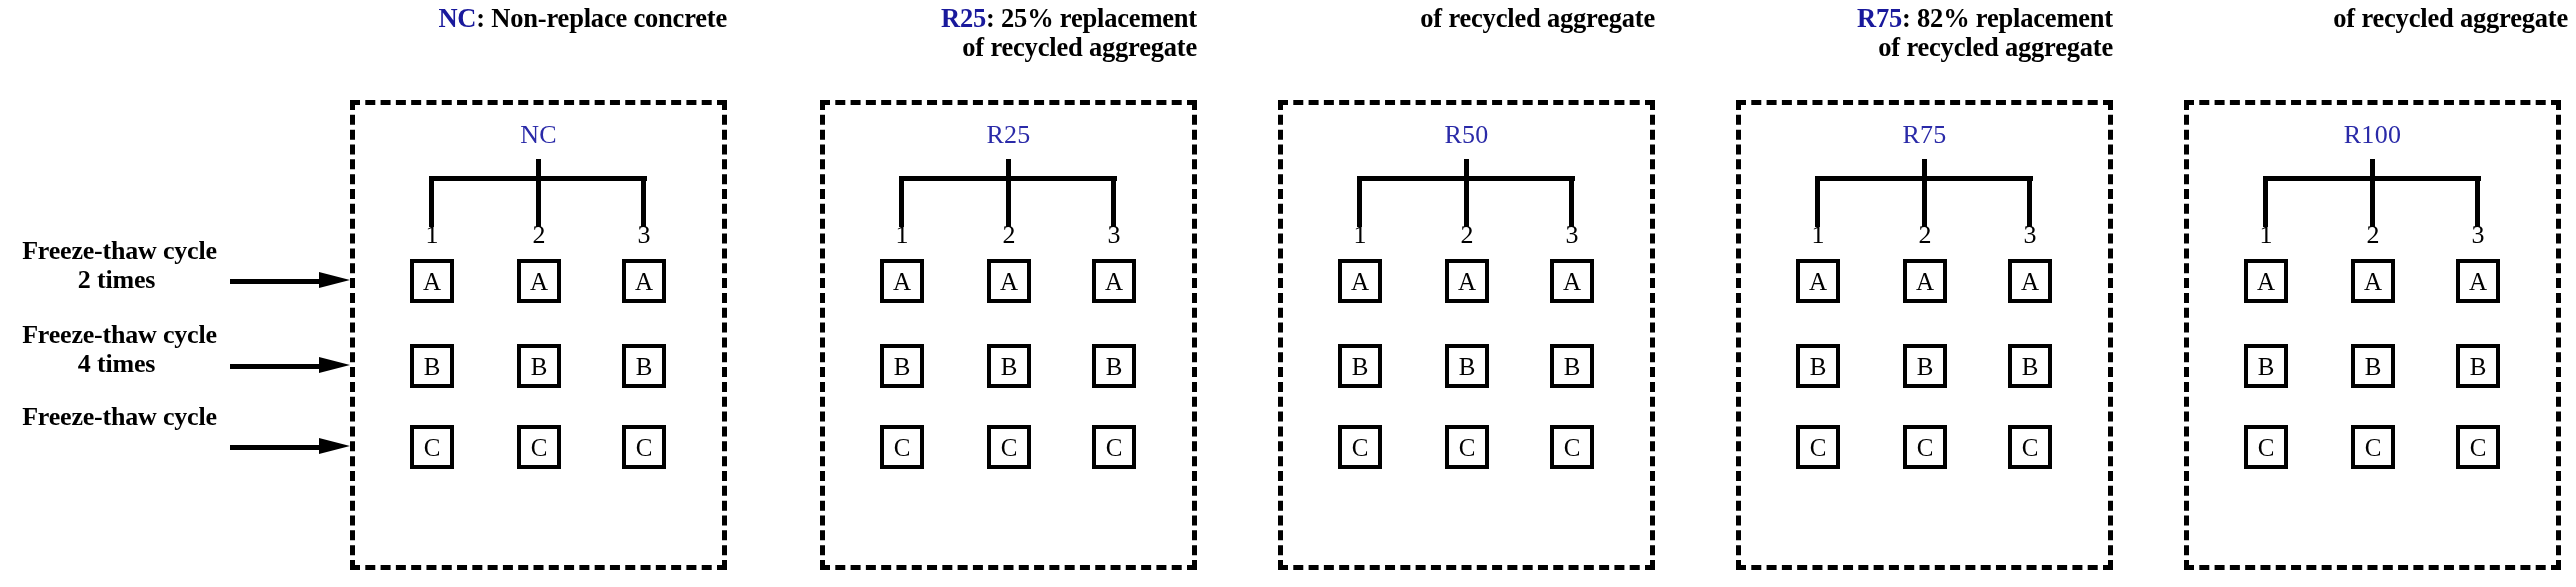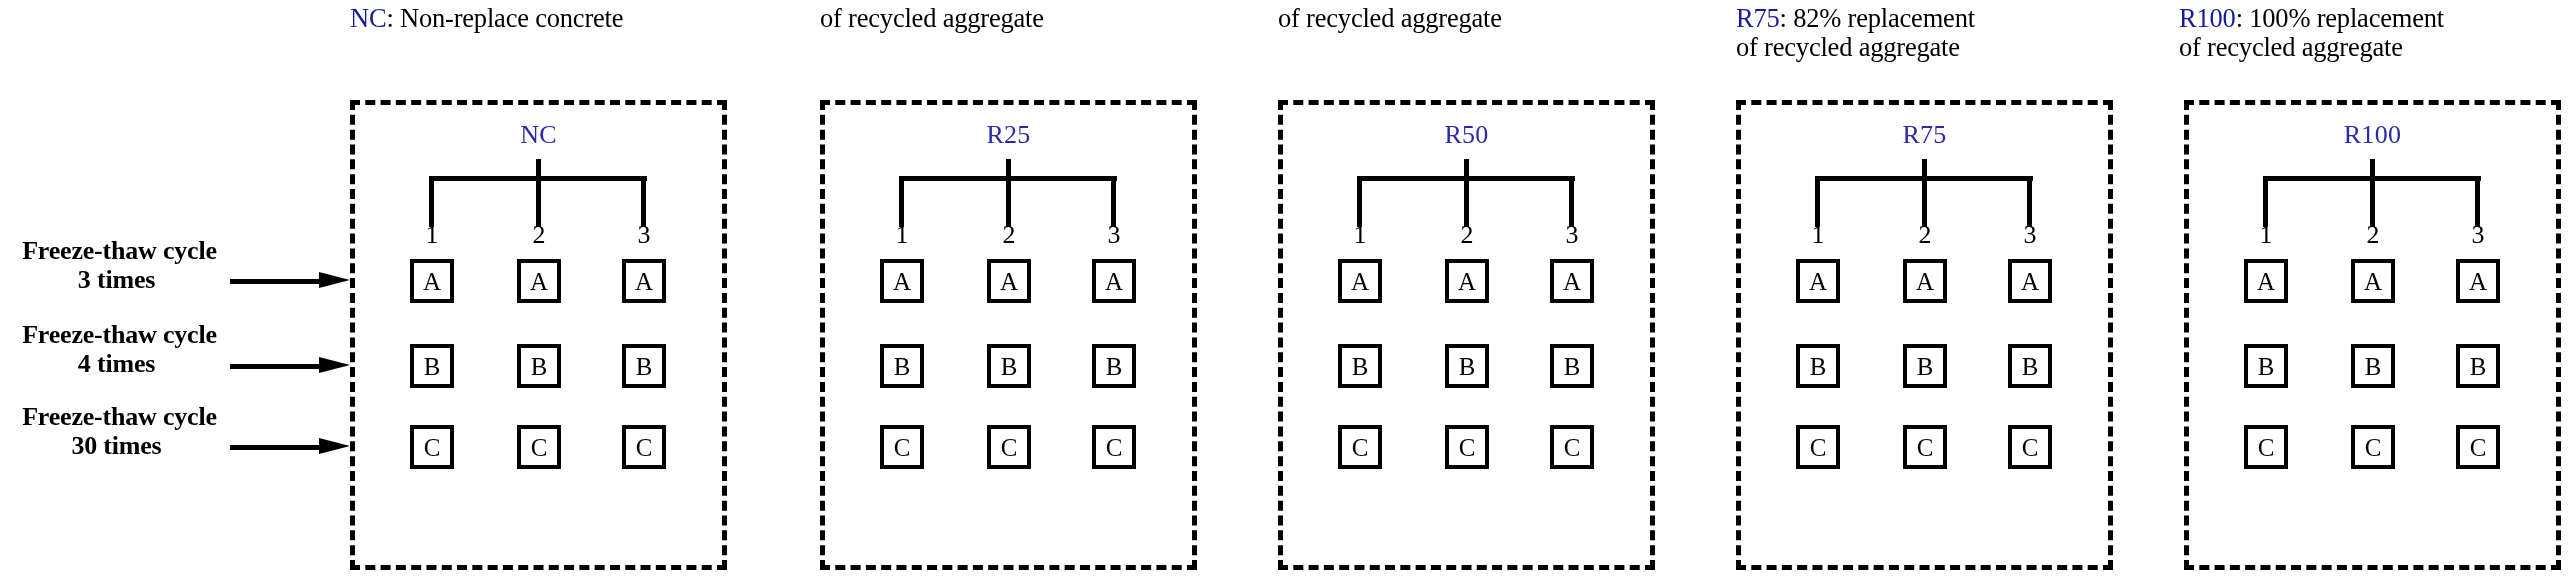--- a/index.html
+++ b/index.html
@@ -45,22 +45,22 @@
     position:absolute;
     top:100px;
     height:470px;
     border:5.3px dashed #000;
     box-sizing:border-box;
   }
 
   .group-header{
     position:absolute;
     top:3.5px;
-    text-align:left;
-    font-weight:normal;
+    text-align:right;
+    font-weight:bold;
     font-size:26.5px;
     line-height:1.12;
     letter-spacing:-0.2px;
     color:#000;
   }
   .group-header .code{color:#19199c;}
 
   .group-title{
     position:absolute;
     top:15.3px;left:0;right:0;
@@ -103,65 +103,64 @@
 </style>
 </head>
 <body>
 
 <div id="diagram">
 
   <div class="row-label-col">
 
     <div class="row-label" style="top:236px;">
       <span class="l1">Freeze-thaw cycle</span>
-      <span class="l2">3 times</span>
+      <span class="l2">2 times</span>
     </div>
     <div class="arrow" style="left:230px;top:272px;">
       <div class="shaft"></div>
       <div class="head"></div>
     </div>
 
     <div class="row-label" style="top:320px;">
       <span class="l1">Freeze-thaw cycle</span>
       <span class="l2">4 times</span>
     </div>
     <div class="arrow" style="left:230px;top:357px;">
       <div class="shaft"></div>
       <div class="head"></div>
     </div>
 
     <div class="row-label" style="top:402px;">
       <span class="l1">Freeze-thaw cycle</span>
-      <span class="l2">30 times</span>
     </div>
     <div class="arrow" style="left:230px;top:438px;">
       <div class="shaft"></div>
       <div class="head"></div>
     </div>
   </div>
 
   <div class="group-header" style="left:350px;width:377px;">
     <div><span class="code">NC</span><span>: Non-replace concrete</span></div>
   </div>
 
   <div class="group-header" style="left:820px;width:377px;">
+    <div><span class="code">R25</span><span>: 25% replacement</span></div>
     <div>of recycled aggregate</div>
   </div>
 
   <div class="group-header" style="left:1278px;width:377px;">
     <div>of recycled aggregate</div>
   </div>
 
   <div class="group-header" style="left:1736px;width:377px;">
     <div><span class="code">R75</span><span>: 82% replacement</span></div>
     <div>of recycled aggregate</div>
   </div>
 
   <div class="group-header" style="left:2179px;width:389px;">
-    <div><span class="code">R100</span><span>: 100% replacement</span></div>
     <div>of recycled aggregate</div>
   </div>
 
   <div class="group" style="left:350px;width:377px;">
     <div class="group-title">NC</div>
     <div class="tree">
       <div class="stem" style="left:181px;top:54px;height:68px;"></div>
       <div class="bar" style="left:74px;top:71px;width:218px;"></div>
       <div class="drop" style="left:74px;top:71px;height:51px;"></div>
       <div class="drop" style="left:181px;top:71px;height:51px;"></div>

